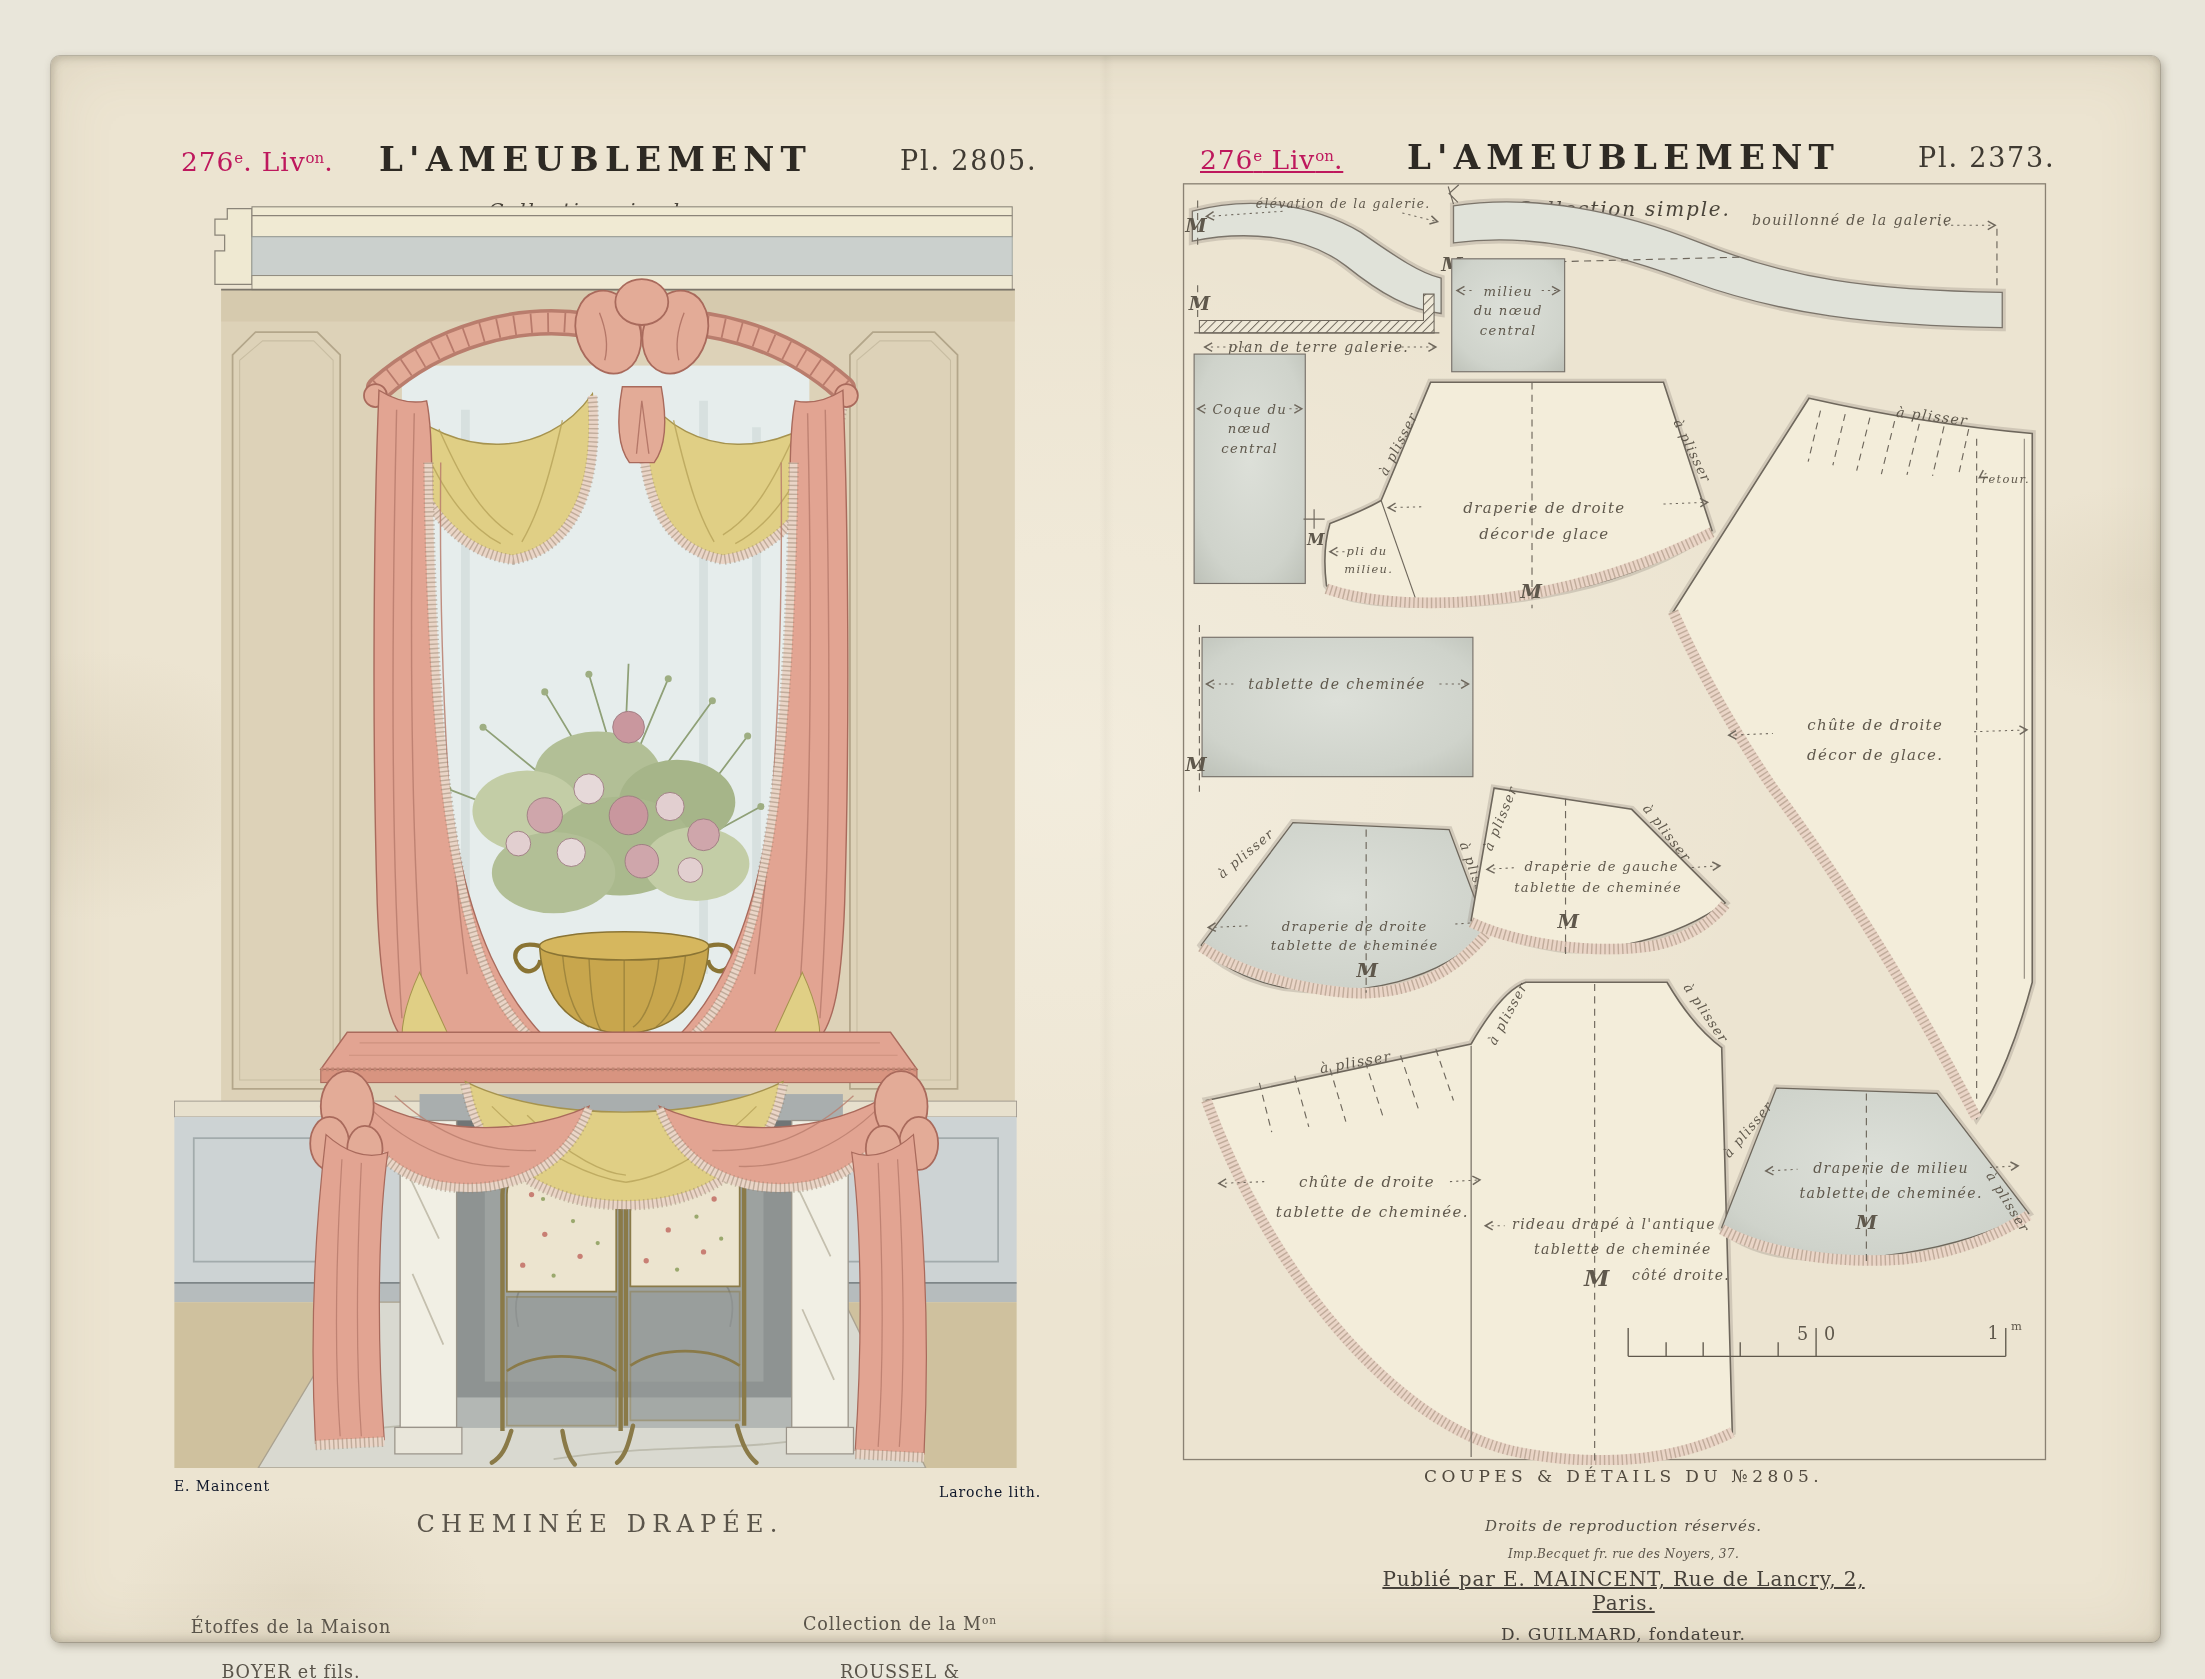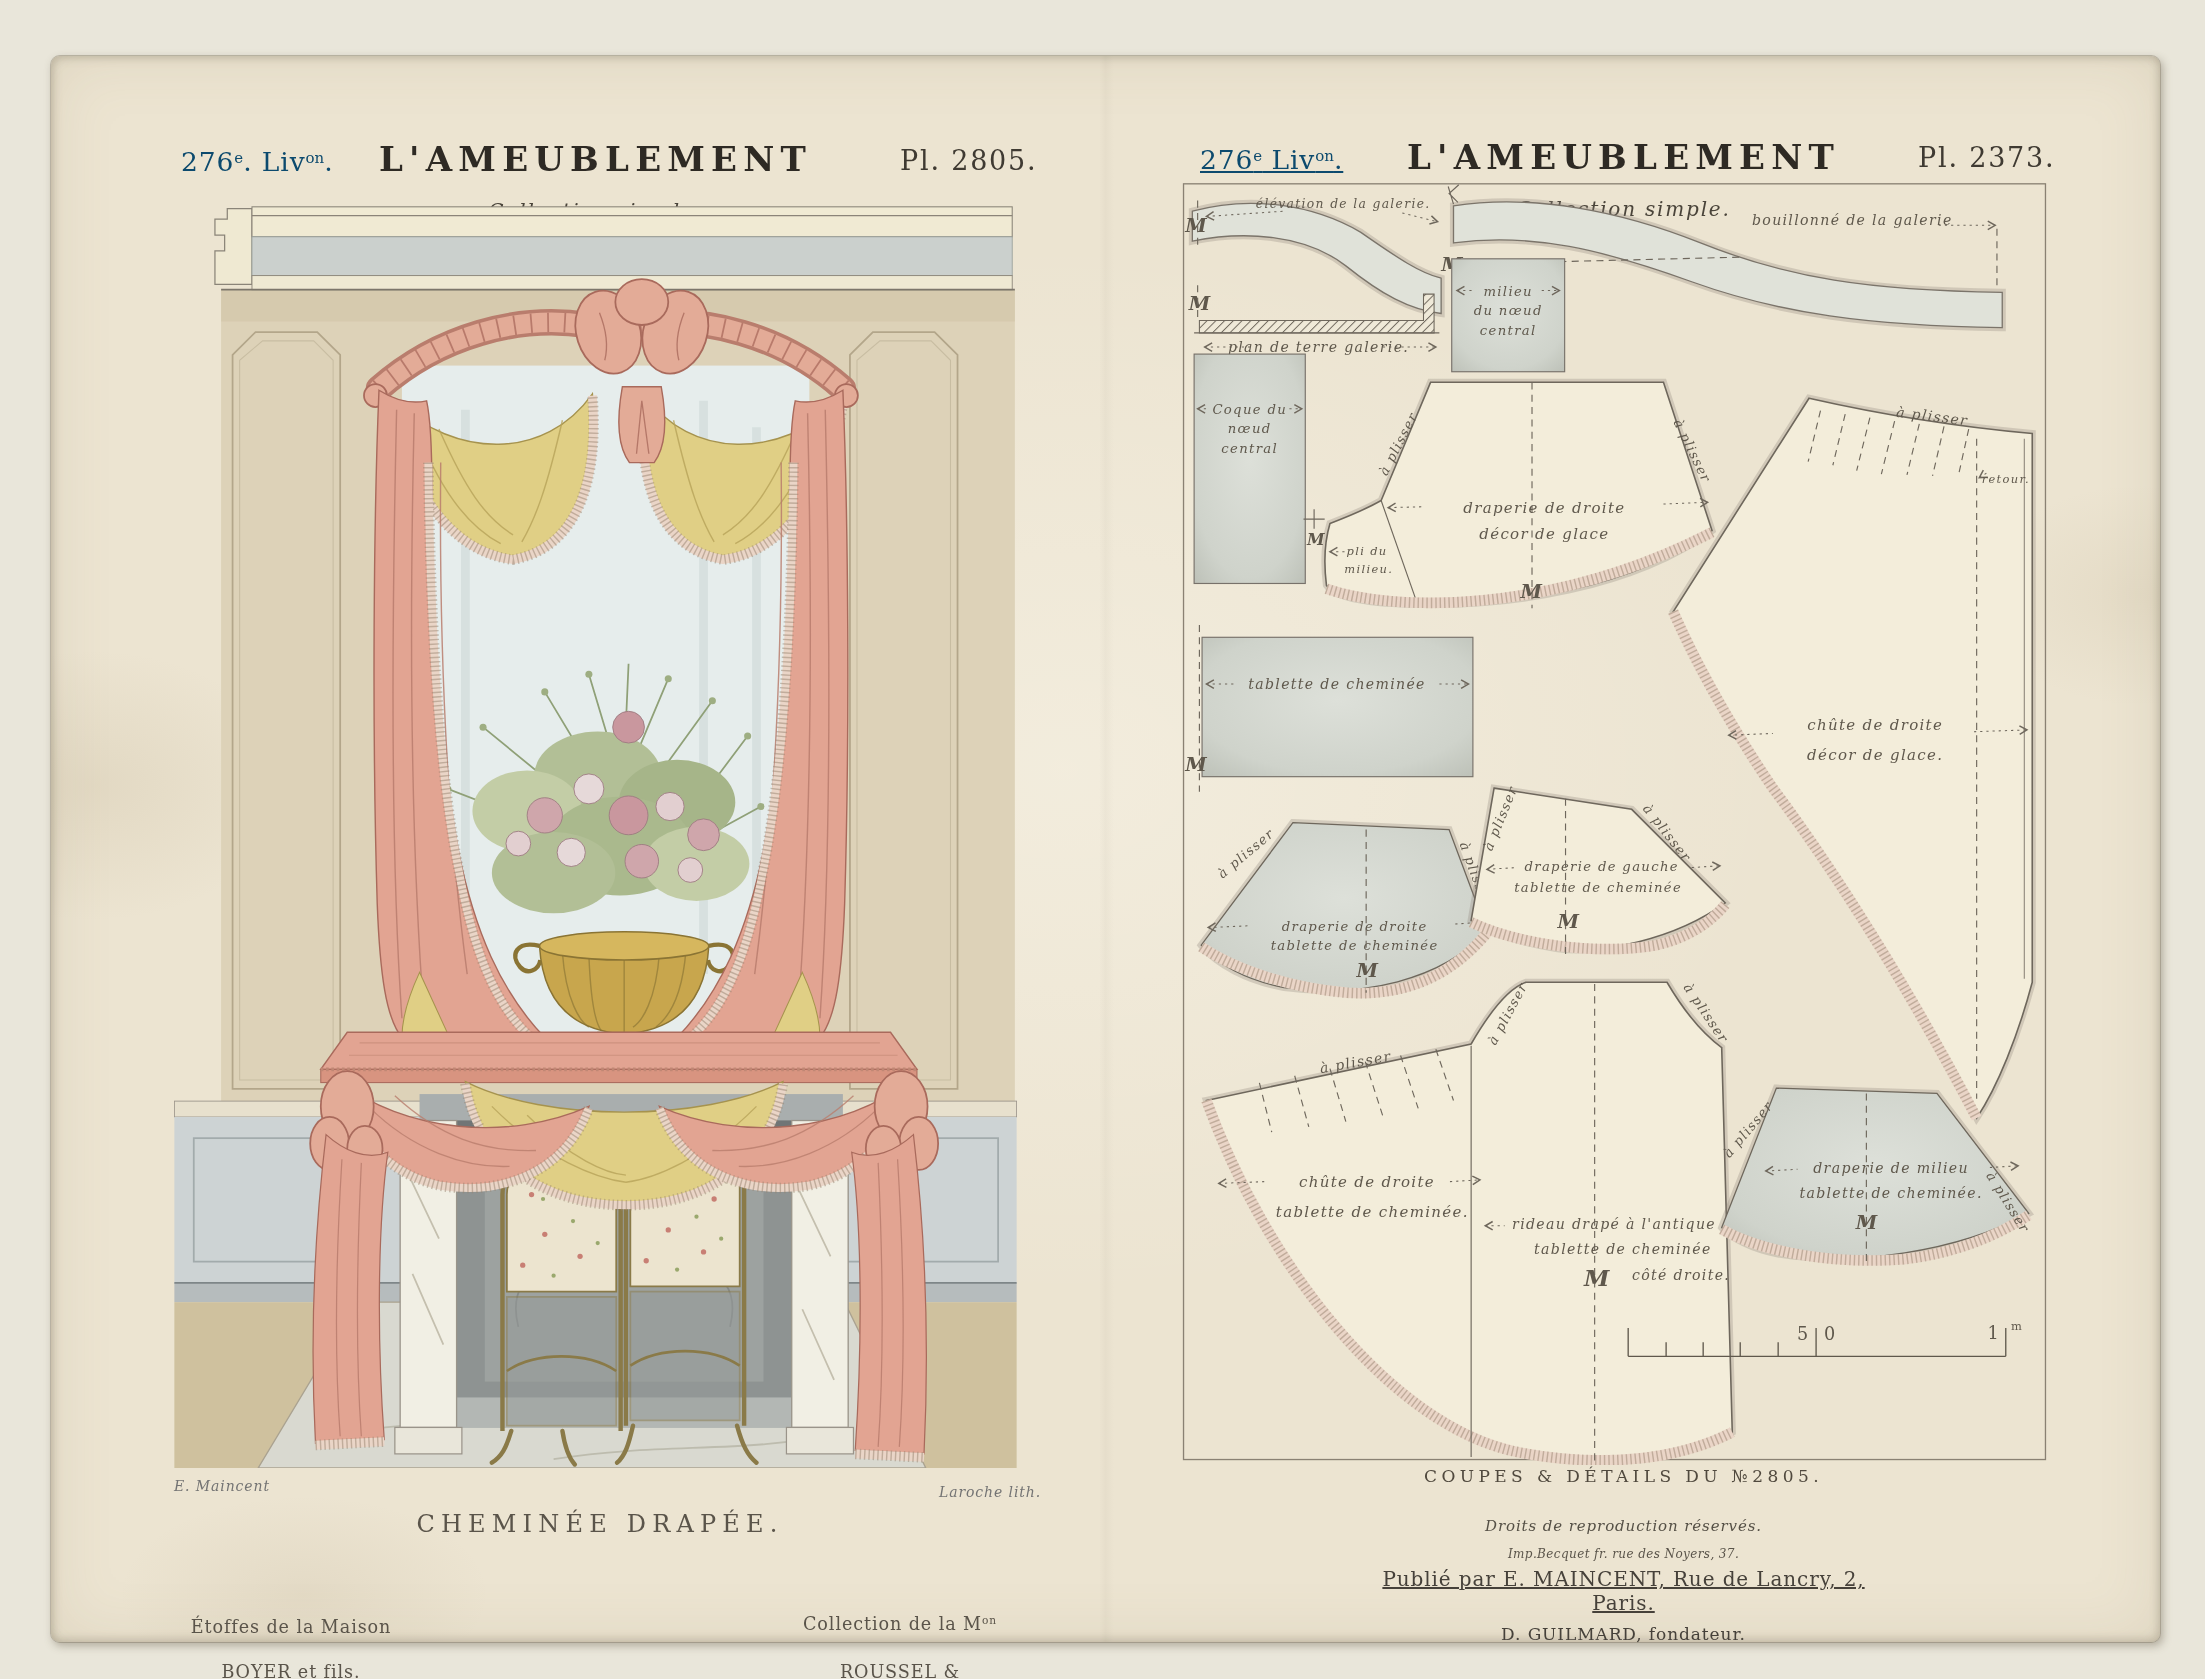--- a/index.html
+++ b/index.html
@@ -19,26 +19,26 @@
       var(--paper,#ece4d1);
     border-radius:8.8px;
     box-shadow:
       0 0 0 0.9px rgba(125,115,95,.4),
       2.6px 3.5px 8.8px rgba(90,80,60,.38),
       inset 2.6px 2.6px 8px rgba(120,110,88,.28),
       inset -2.6px -3.5px 8px rgba(120,110,88,.22),
       inset 0 0 62px rgba(140,125,95,.15);
   }
   .abs{position:absolute;}
-  .h-liv{font-size:26.5px;letter-spacing:0.9px;color:#0c4a6e;}
+  .h-liv{font-size:26.5px;letter-spacing:0.9px;color:#be185d;}
   .h-liv .sup{font-size:15px;vertical-align:8px;letter-spacing:0;}
   .h-title{font-weight:bold;font-size:34px;letter-spacing:6.2px;color:#2e2a24;text-align:center;}
   .h-sub{font-style:italic;font-size:20px;letter-spacing:1.8px;color:#4a443a;text-align:center;}
   .h-pl{font-size:27px;letter-spacing:1.8px;color:#3f3a32;}
-  .cap-small-it{font-style:italic;font-size:14px;color:#737373;letter-spacing:0.9px;}
+  .cap-small-it{font-size:14px;color:#0f172a;letter-spacing:0.9px;}
   .cap-title{font-size:24px;letter-spacing:6.2px;color:#5a544a;text-align:center;}
   .cap-credit{font-size:17.6px;letter-spacing:0.9px;color:#5a544a;text-align:center;}
   .cap-credit .sup{font-size:10.6px;vertical-align:6.2px;}
   .cap-rtitle{font-size:17px;letter-spacing:4.4px;color:#50493e;text-align:center;}
   .cap-rights{font-style:italic;font-size:15px;letter-spacing:0.9px;color:#555046;text-align:center;}
   .cap-printer{font-style:italic;font-size:12px;letter-spacing:0.4px;color:#5a544a;text-align:center;}
   .cap-pub{font-size:20px;letter-spacing:0.9px;color:#46413a;text-align:center;}
   .cap-founder{font-size:17px;letter-spacing:0.9px;color:#46413a;text-align:center;margin-top:24px;}
 
   

